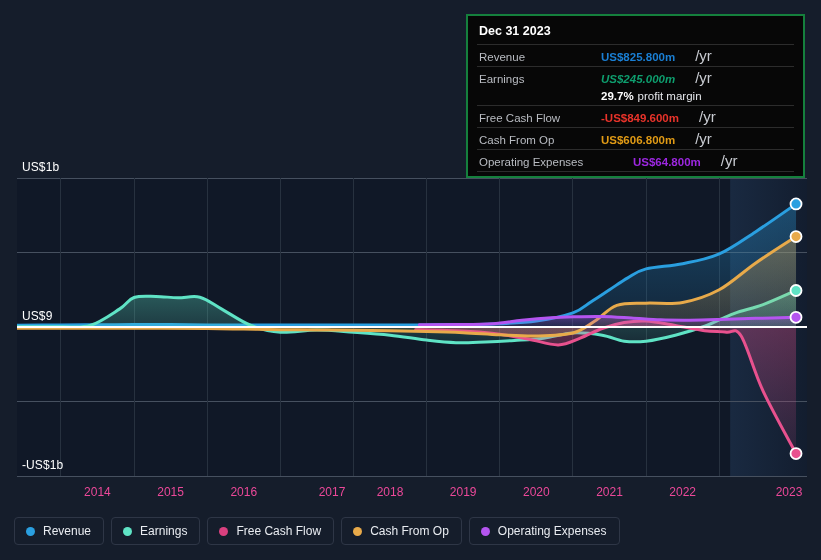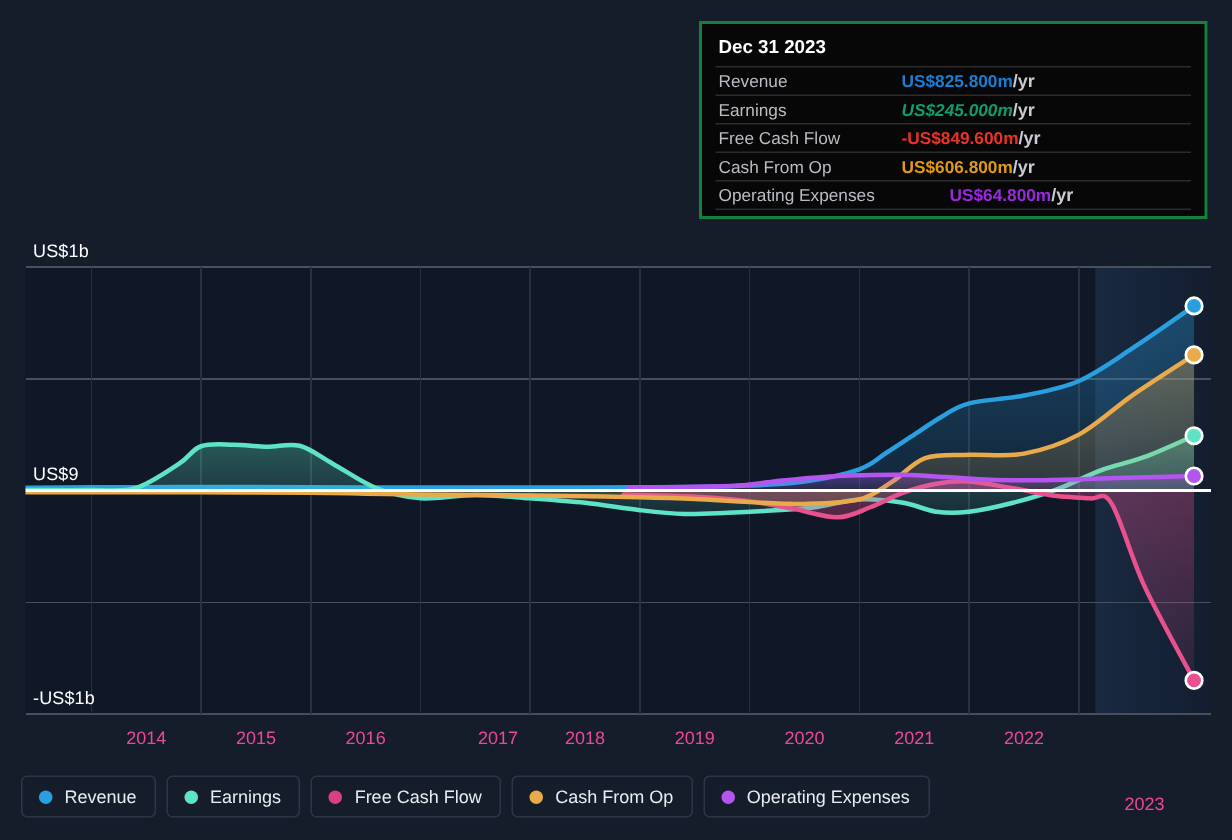--- a/index.html
+++ b/index.html
@@ -62,23 +62,23 @@
     flex: 0 0 122px;
     white-space: nowrap;
   }
   .tt-val {
     font-size: 11.5px;
     font-weight: bold;
     white-space: nowrap;
   }
   .tt-unit {
     color: #c8cbd1;
-    font-size: 12px;
-    font-weight: bold;
-    margin-left: 0;
+    font-size: 15px;
+    font-weight: normal;
+    margin-left: 20px;
     white-space: nowrap;
   }
   .tt-sub {
     color: #e4e6ea;
     font-size: 11.5px;
     font-weight: normal;
     margin-left: 4px;
   }
 
   
@@ -179,37 +179,42 @@
         <div class="axis-label y-label" style="top: 458px;">-US$1b</div>
         <div class="x-label" style="left: 97.463px;">2014</div>
         <div class="x-label" style="left: 170.611px;">2015</div>
         <div class="x-label" style="left: 243.759px;">2016</div>
         <div class="x-label" style="left: 332px;">2017</div>
         <div class="x-label" style="left: 390.056px;">2018</div>
         <div class="x-label" style="left: 463.204px;">2019</div>
         <div class="x-label" style="left: 536.352px;">2020</div>
         <div class="x-label" style="left: 609.5px;">2021</div>
         <div class="x-label" style="left: 682.648px;">2022</div>
-        <div class="x-label" style="left: 763px; margin-top: 44px;">2023</div>
+        <div class="x-label" style="left: 789px;">2023</div>
       </div>
   </div>
 
   <div id="tooltip">
     <div class="tt-date">Dec 31 2023</div>
     <div id="tooltip-rows">
         <div class="tt-row">
           <span class="tt-key">Revenue</span>
           <span class="tt-val" style="color: rgb(26, 127, 212);">US$825.800m</span>
           <span class="tt-unit">/yr</span>
         </div>
         <div class="tt-row">
           <span class="tt-key">Earnings</span>
           <span class="tt-val" style="color: rgb(14, 158, 110); font-style: italic;">US$245.000m</span>
           <span class="tt-unit">/yr</span>
         </div>
+        <div class="tt-row no-rule">
+          <span class="tt-key"></span>
+          <span class="tt-val" style="color: rgb(255, 255, 255);">29.7%</span>
+          <span class="tt-sub">profit margin</span>
+        </div>
         <div class="tt-row">
           <span class="tt-key">Free Cash Flow</span>
           <span class="tt-val" style="color: rgb(232, 51, 42);">-US$849.600m</span>
           <span class="tt-unit">/yr</span>
         </div>
         <div class="tt-row">
           <span class="tt-key">Cash From Op</span>
           <span class="tt-val" style="color: rgb(224, 154, 21);">US$606.800m</span>
           <span class="tt-unit">/yr</span>
         </div>

